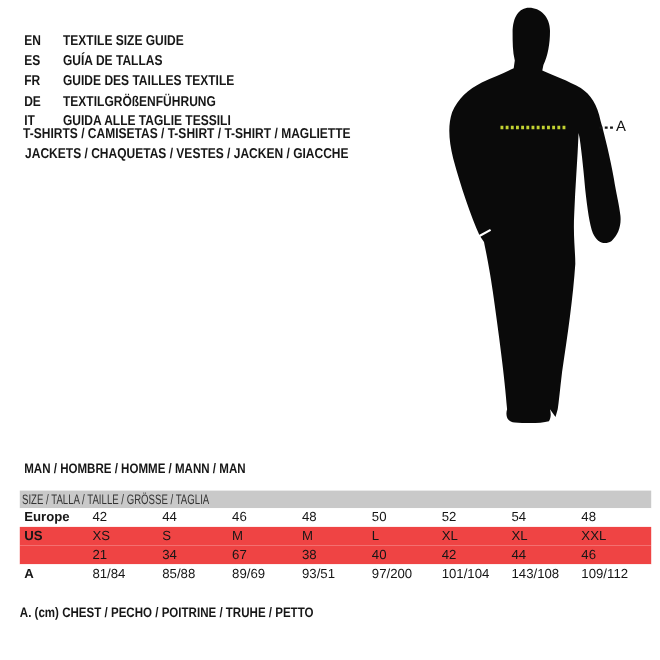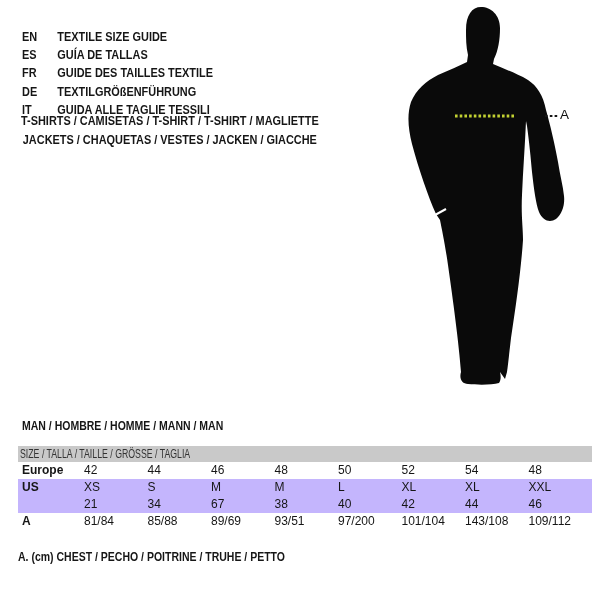--- a/index.html
+++ b/index.html
@@ -27,21 +27,21 @@
                    transform:scaleX(0.84); transform-origin:0 50%; white-space:nowrap; }
 
   
   .size-table { position:absolute; left:18px; top:446px; width:574px; font-size:12px; }
   .thead { height:16px; line-height:16px; background:#c9c9c9; padding-left:2px; color:#333;
            white-space:nowrap; overflow:visible; }
   .thead .condensed { display:inline-block; transform:scaleX(0.70); transform-origin:0 50%;
                       font-size:12.5px; white-space:nowrap; }
   .trow { display:flex; height:17px; line-height:17px; align-items:center; }
   .bg-white { background:#ffffff; }
-  .bg-gray  { background:#c4b5fd; }
+  .bg-gray  { background:#ef4444; }
   .tlabel { width:66px; padding-left:4px; text-align:left;font-weight:bold; }
   .tcell  { flex:1 1 0; text-align:left; }
 
   
   .footnote { position:absolute; left:18px; top:550px; font-size:12.5px; font-weight:700;
               transform:scaleX(0.84); transform-origin:0 50%; white-space:nowrap; }
 </style>
 </head>
 <body>
 

